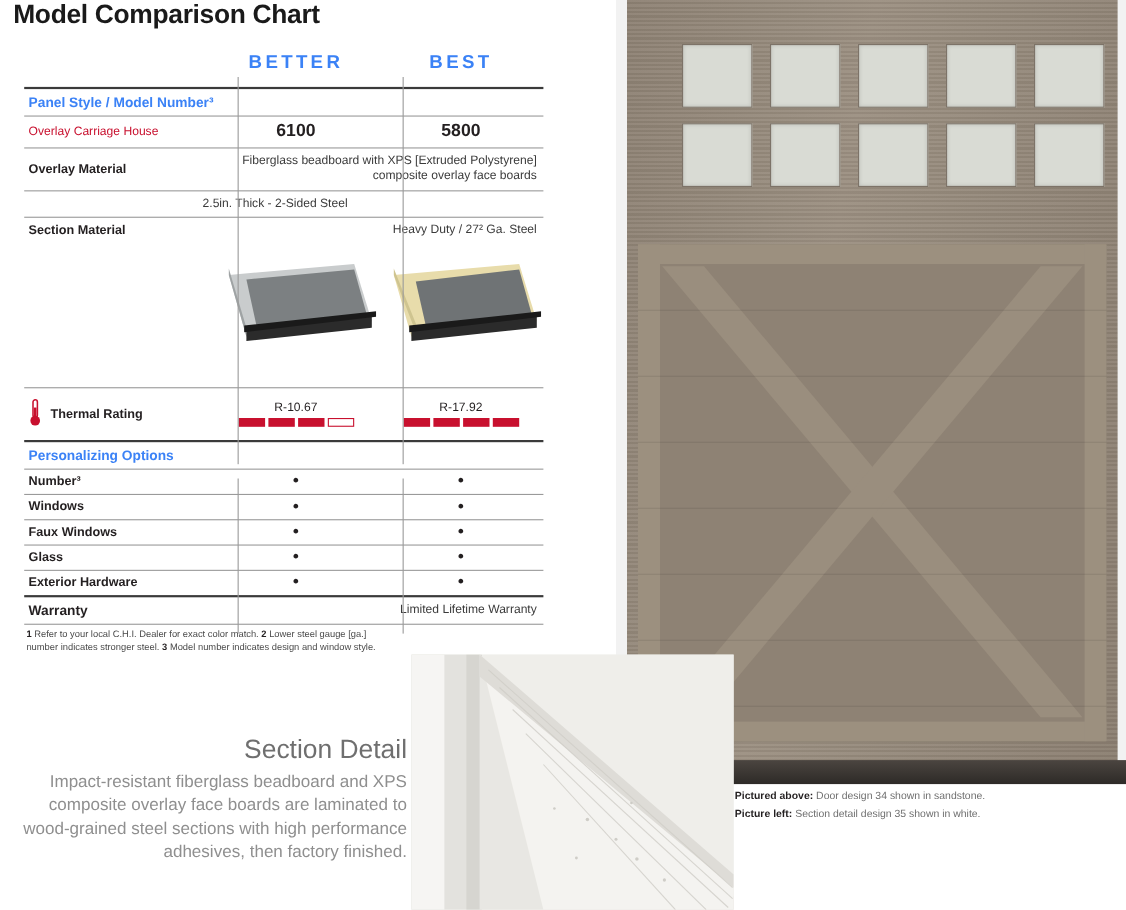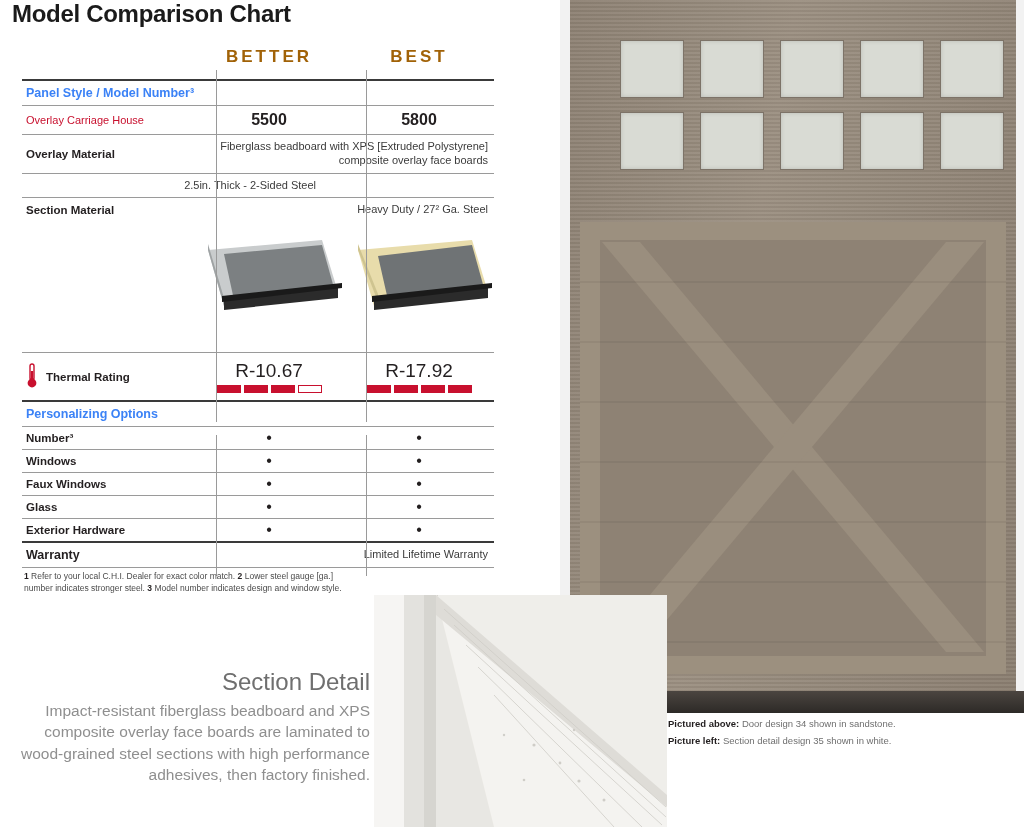--- a/index.html
+++ b/index.html
@@ -67,21 +67,21 @@
     padding: 5px 6px;
     line-height: 1.25;
   }
 
   
   #hdr-row { height: 44px; border-top: none; }
   .hdr-cell {
     width: 150px; text-align: center;
     font-size: 17px; font-weight: bold;
     letter-spacing: 3px;
-    color: #a16207;
+    color: #3b82f6;
   }
   .hdr-spacer { width: 172px; }
 
   
   .vline {
     position: absolute;
     width: 1px;
     background: #9a9a9a;
   }
   #vline-a { left: 194px; top: 35px; height: 352px; }
@@ -127,21 +127,21 @@
     padding-left: 24px;
     position: relative;
   }
   #thermo-icon {
     position: absolute;
     left: 4px; top: 50%;
     transform: translateY(-50%);
   }
   .rval {
     width: 150px; text-align: center;
-    font-size: 19px; color: #231f20;
+    font-size: 11px; color: #231f20;
   }
   .bars { display: flex; justify-content: center; gap: 3px; margin-top: 3px; }
   .bar { width: 24px; height: 8px; background: #c8102e; }
   .bar.empty { background: #fff; border: 1px solid #c8102e; }
 
   .dot { font-size: 16px; line-height: 8px; color:#231f20; }
 
   #footnotes {
     position: absolute;
     left: 24px; top: 570px;
@@ -246,21 +246,21 @@
       <div class="hdr-cell">BETTER</div>
       <div class="hdr-cell">BEST</div>
     </div>
 
     <div class="row thick">
       <div class="section-head">Panel Style / Model Number³</div>
     </div>
 
     <div class="row">
       <div class="cell-label model-red">Overlay Carriage House</div>
-      <div class="cell-val model-num">5500</div>
+      <div class="cell-val model-num">6100</div>
       <div class="cell-val model-num">5800</div>
     </div>
 
     <div class="row">
       <div class="cell-label">Overlay Material</div>
       <div class="cell-span">Fiberglass beadboard with XPS [Extruded Polystyrene] composite overlay face boards</div>
     </div>
 
     <div class="row">
       <div class="cell-span">2.5in. Thick - 2-Sided Steel</div>

